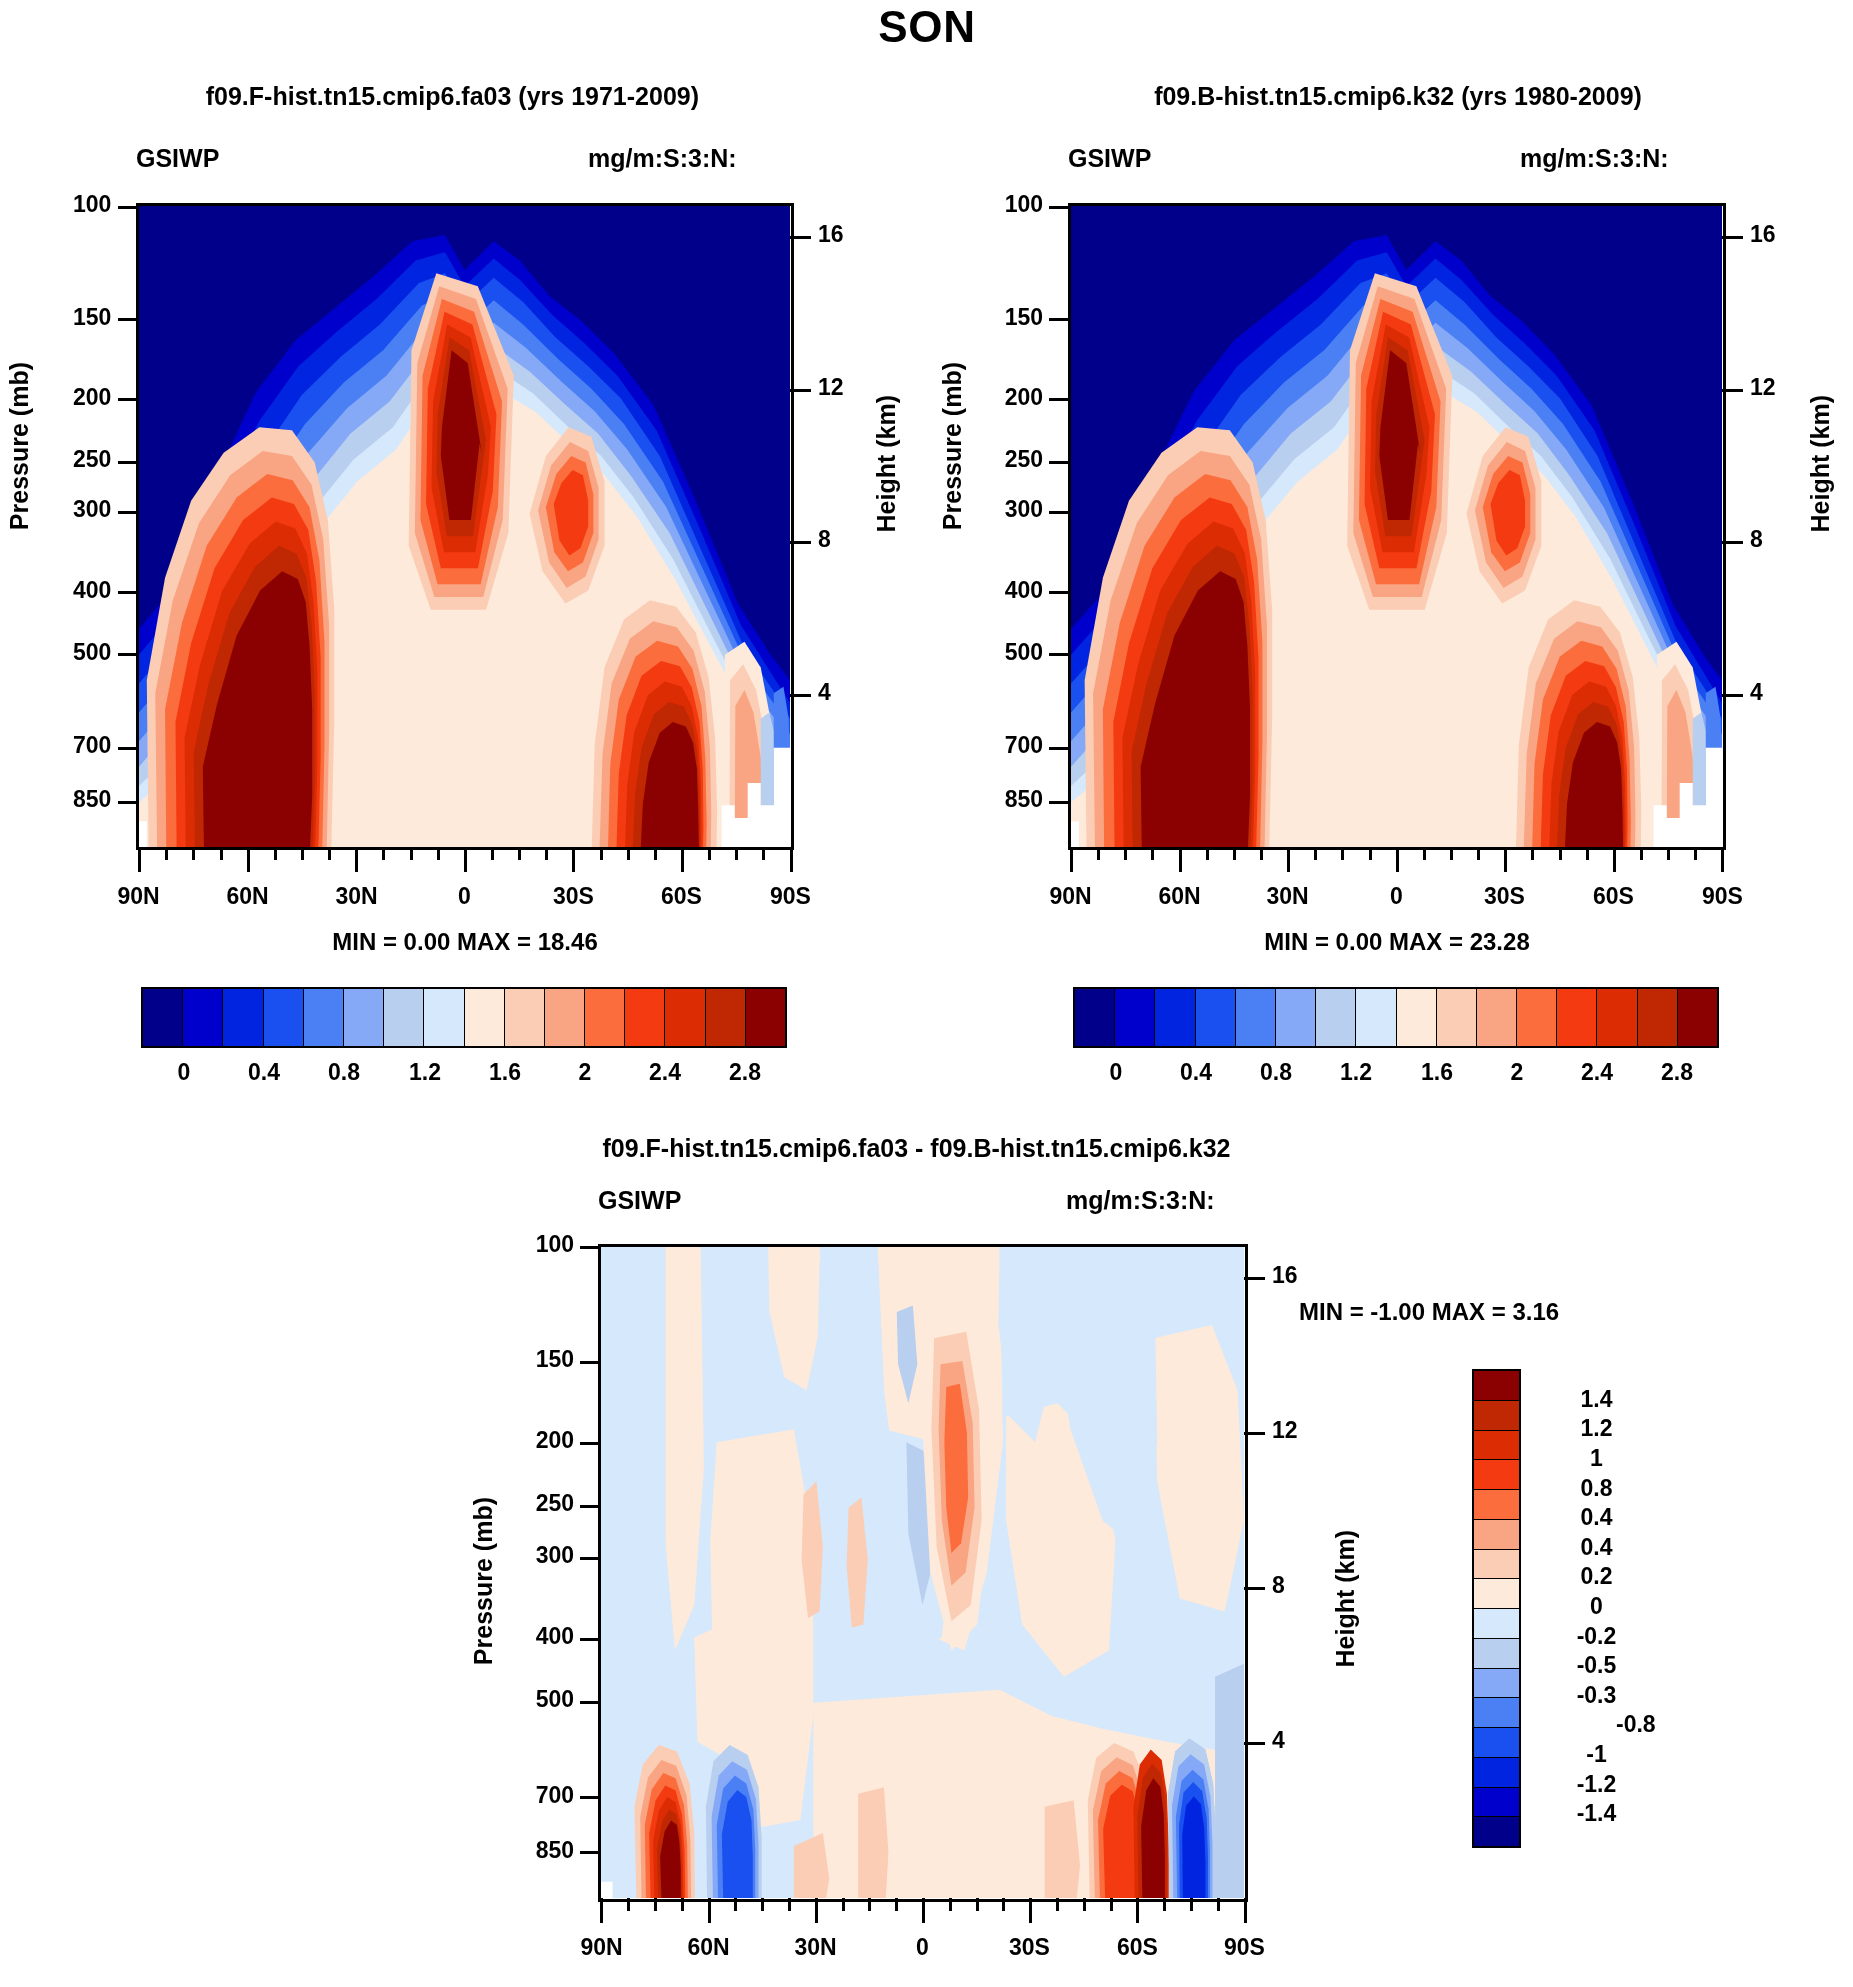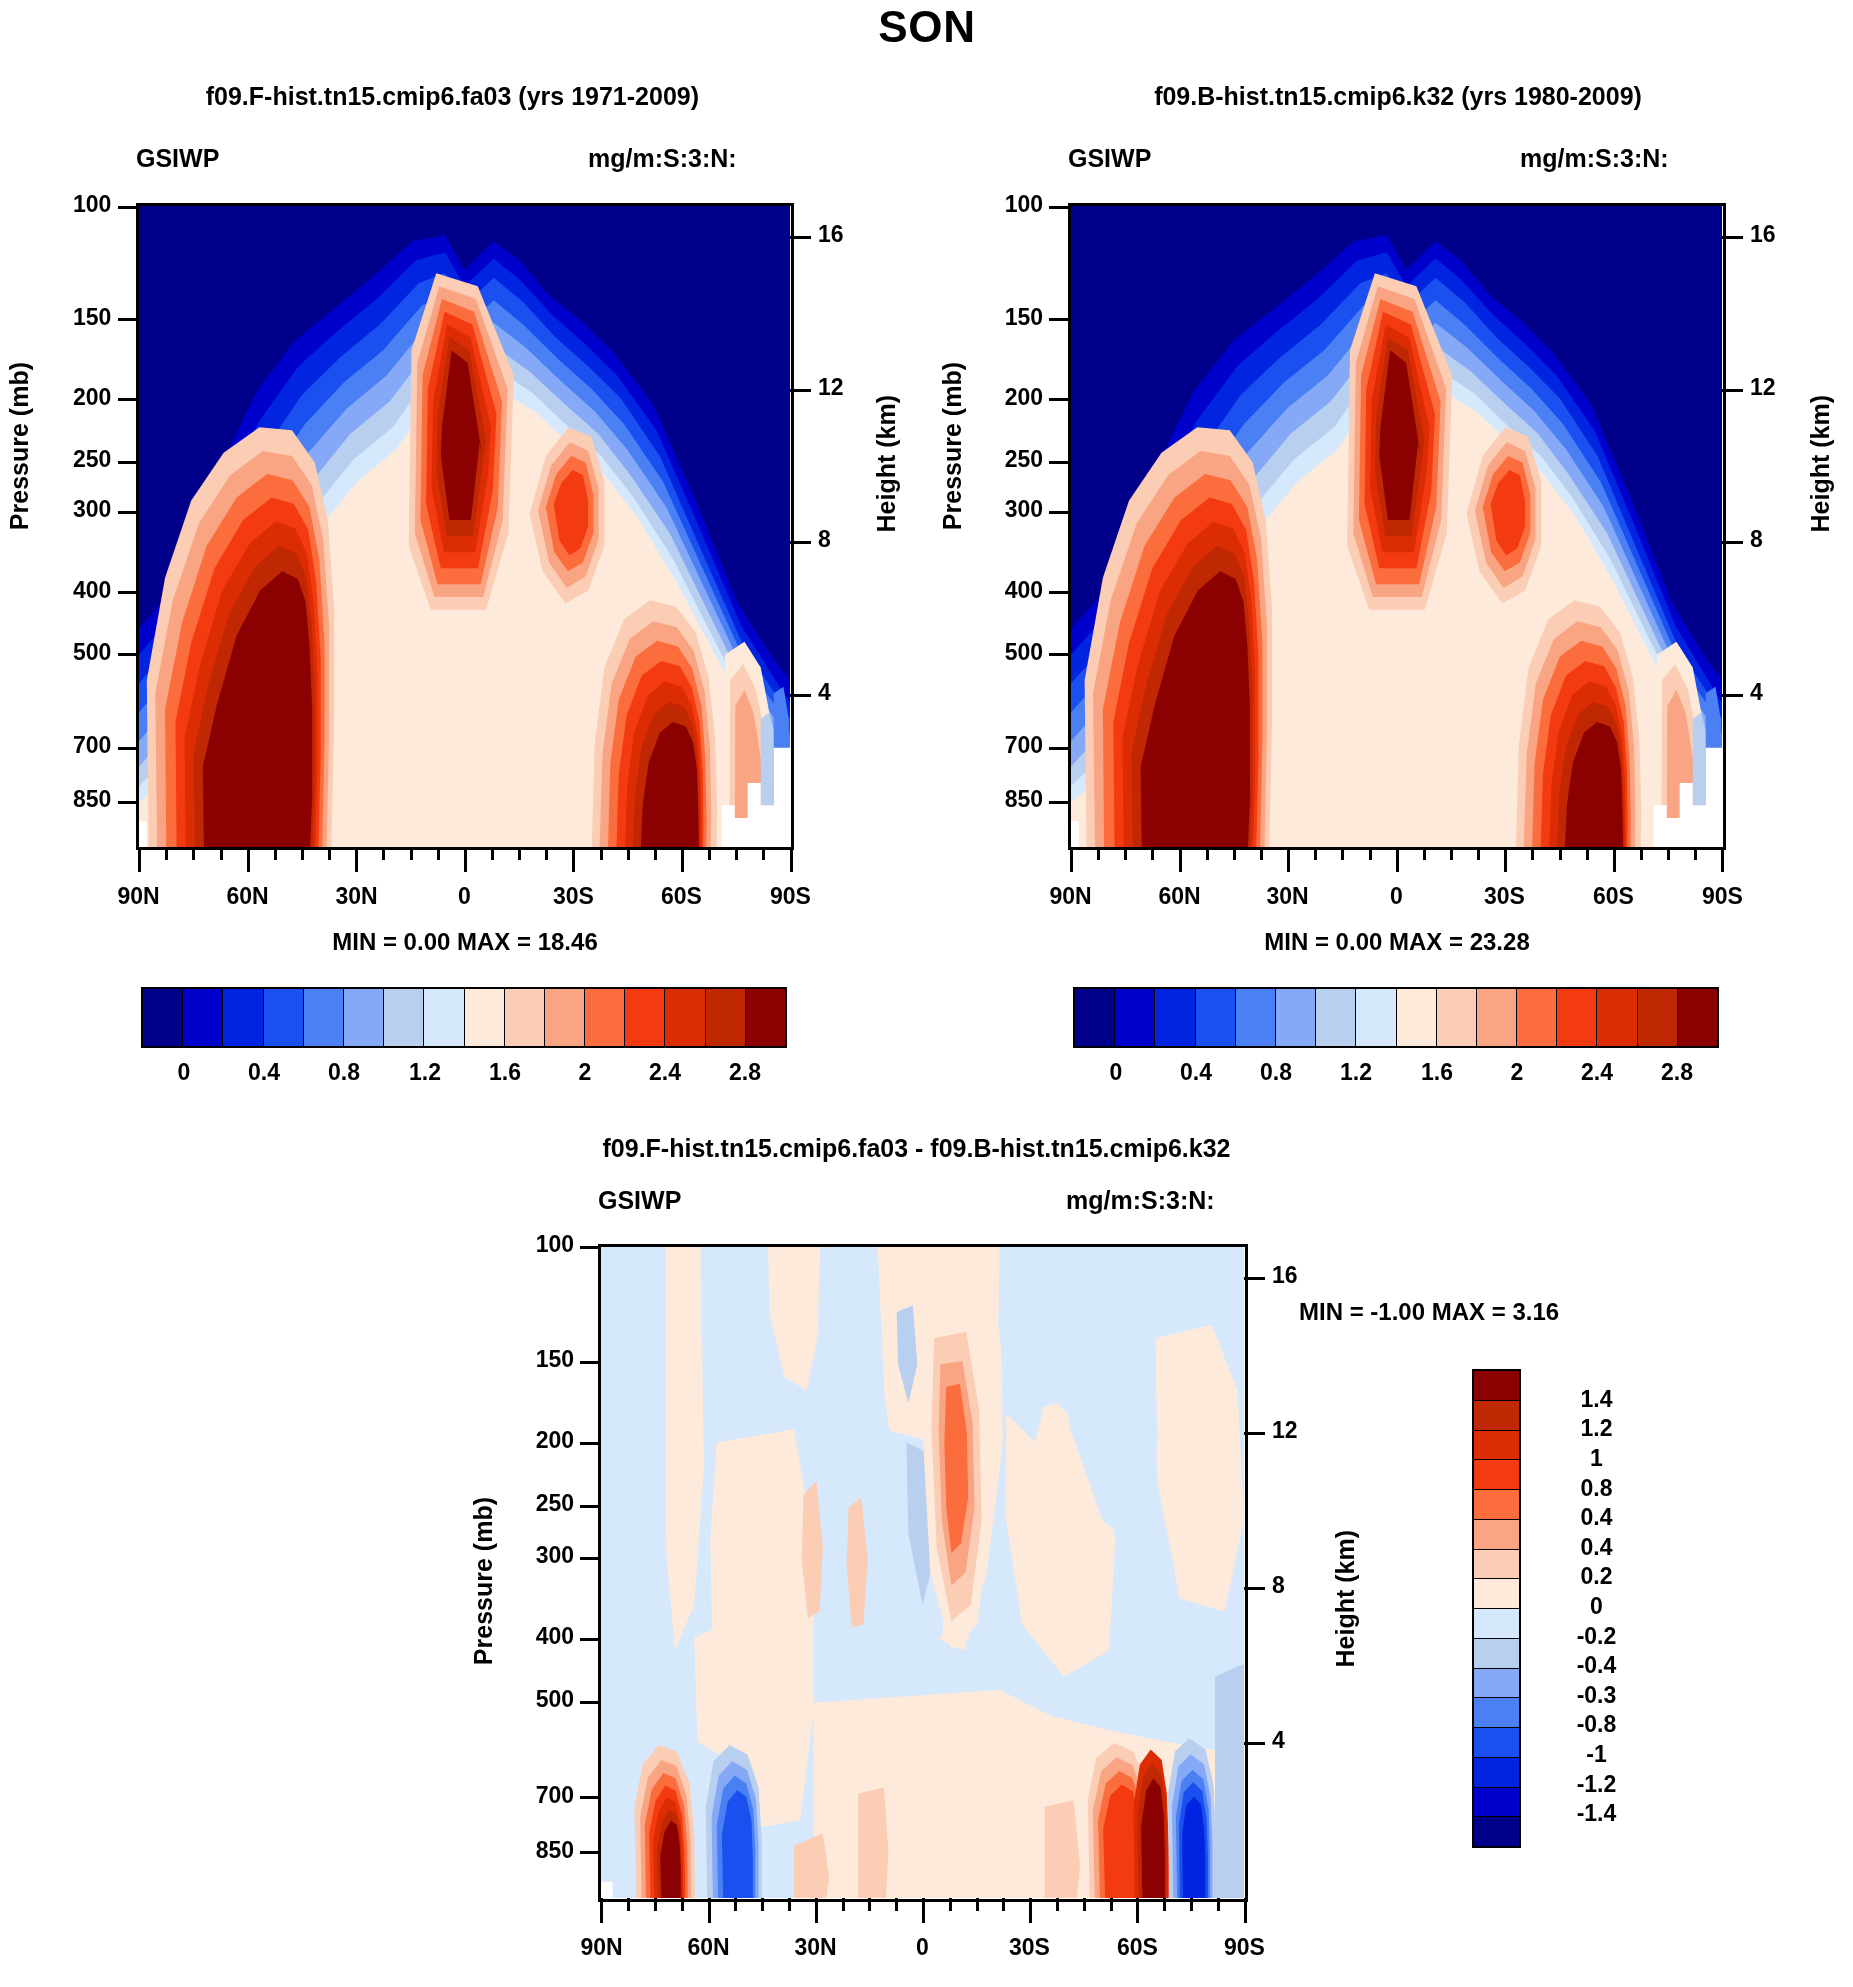--- a/index.html
+++ b/index.html
@@ -324,23 +324,23 @@
 <div class="cbar-text" style="position:absolute; top:1059px; left:1644px; width:66px; text-align:center;">2.8</div>
 <div class="cbar-text" style="position:absolute; top:1386px; left:1543px; width:107px; text-align:center;">1.4</div>
 <div class="cbar-text" style="position:absolute; top:1415px; left:1543px; width:107px; text-align:center;">1.2</div>
 <div class="cbar-text" style="position:absolute; top:1445px; left:1543px; width:107px; text-align:center;">1</div>
 <div class="cbar-text" style="position:absolute; top:1475px; left:1543px; width:107px; text-align:center;">0.8</div>
 <div class="cbar-text" style="position:absolute; top:1504px; left:1543px; width:107px; text-align:center;">0.4</div>
 <div class="cbar-text" style="position:absolute; top:1534px; left:1543px; width:107px; text-align:center;">0.4</div>
 <div class="cbar-text" style="position:absolute; top:1563px; left:1543px; width:107px; text-align:center;">0.2</div>
 <div class="cbar-text" style="position:absolute; top:1593px; left:1543px; width:107px; text-align:center;">0</div>
 <div class="cbar-text" style="position:absolute; top:1623px; left:1543px; width:107px; text-align:center;">-0.2</div>
-<div class="cbar-text" style="position:absolute; top:1652px; left:1543px; width:107px; text-align:center;">-0.4</div>
+<div class="cbar-text" style="position:absolute; top:1652px; left:1543px; width:107px; text-align:center;">-0.5</div>
 <div class="cbar-text" style="position:absolute; top:1682px; left:1543px; width:107px; text-align:center;">-0.3</div>
-<div class="cbar-text" style="position:absolute; top:1711px; left:1543px; width:107px; text-align:center;">-0.8</div>
+<div class="cbar-text" style="position:absolute; top:1711px; left:1616px; width:107px; text-align:left;">-0.8</div>
 <div class="cbar-text" style="position:absolute; top:1741px; left:1543px; width:107px; text-align:center;">-1</div>
 <div class="cbar-text" style="position:absolute; top:1771px; left:1543px; width:107px; text-align:center;">-1.2</div>
 <div class="cbar-text" style="position:absolute; top:1800px; left:1543px; width:107px; text-align:center;">-1.4</div>
 <div class="tick-v" style="position:absolute; top:206px; left:118px; width:21.4px;"></div>
 <div class="tick-text" style="position:absolute; top:191px; left:7.4px; width:104px; text-align:right;">100</div>
 <div class="tick-v" style="position:absolute; top:318px; left:118px; width:21.4px;"></div>
 <div class="tick-text" style="position:absolute; top:304px; left:7.4px; width:104px; text-align:right;">150</div>
 <div class="tick-v" style="position:absolute; top:398px; left:118px; width:21.4px;"></div>
 <div class="tick-text" style="position:absolute; top:384px; left:7.4px; width:104px; text-align:right;">200</div>
 <div class="tick-v" style="position:absolute; top:461px; left:118px; width:21.4px;"></div>

